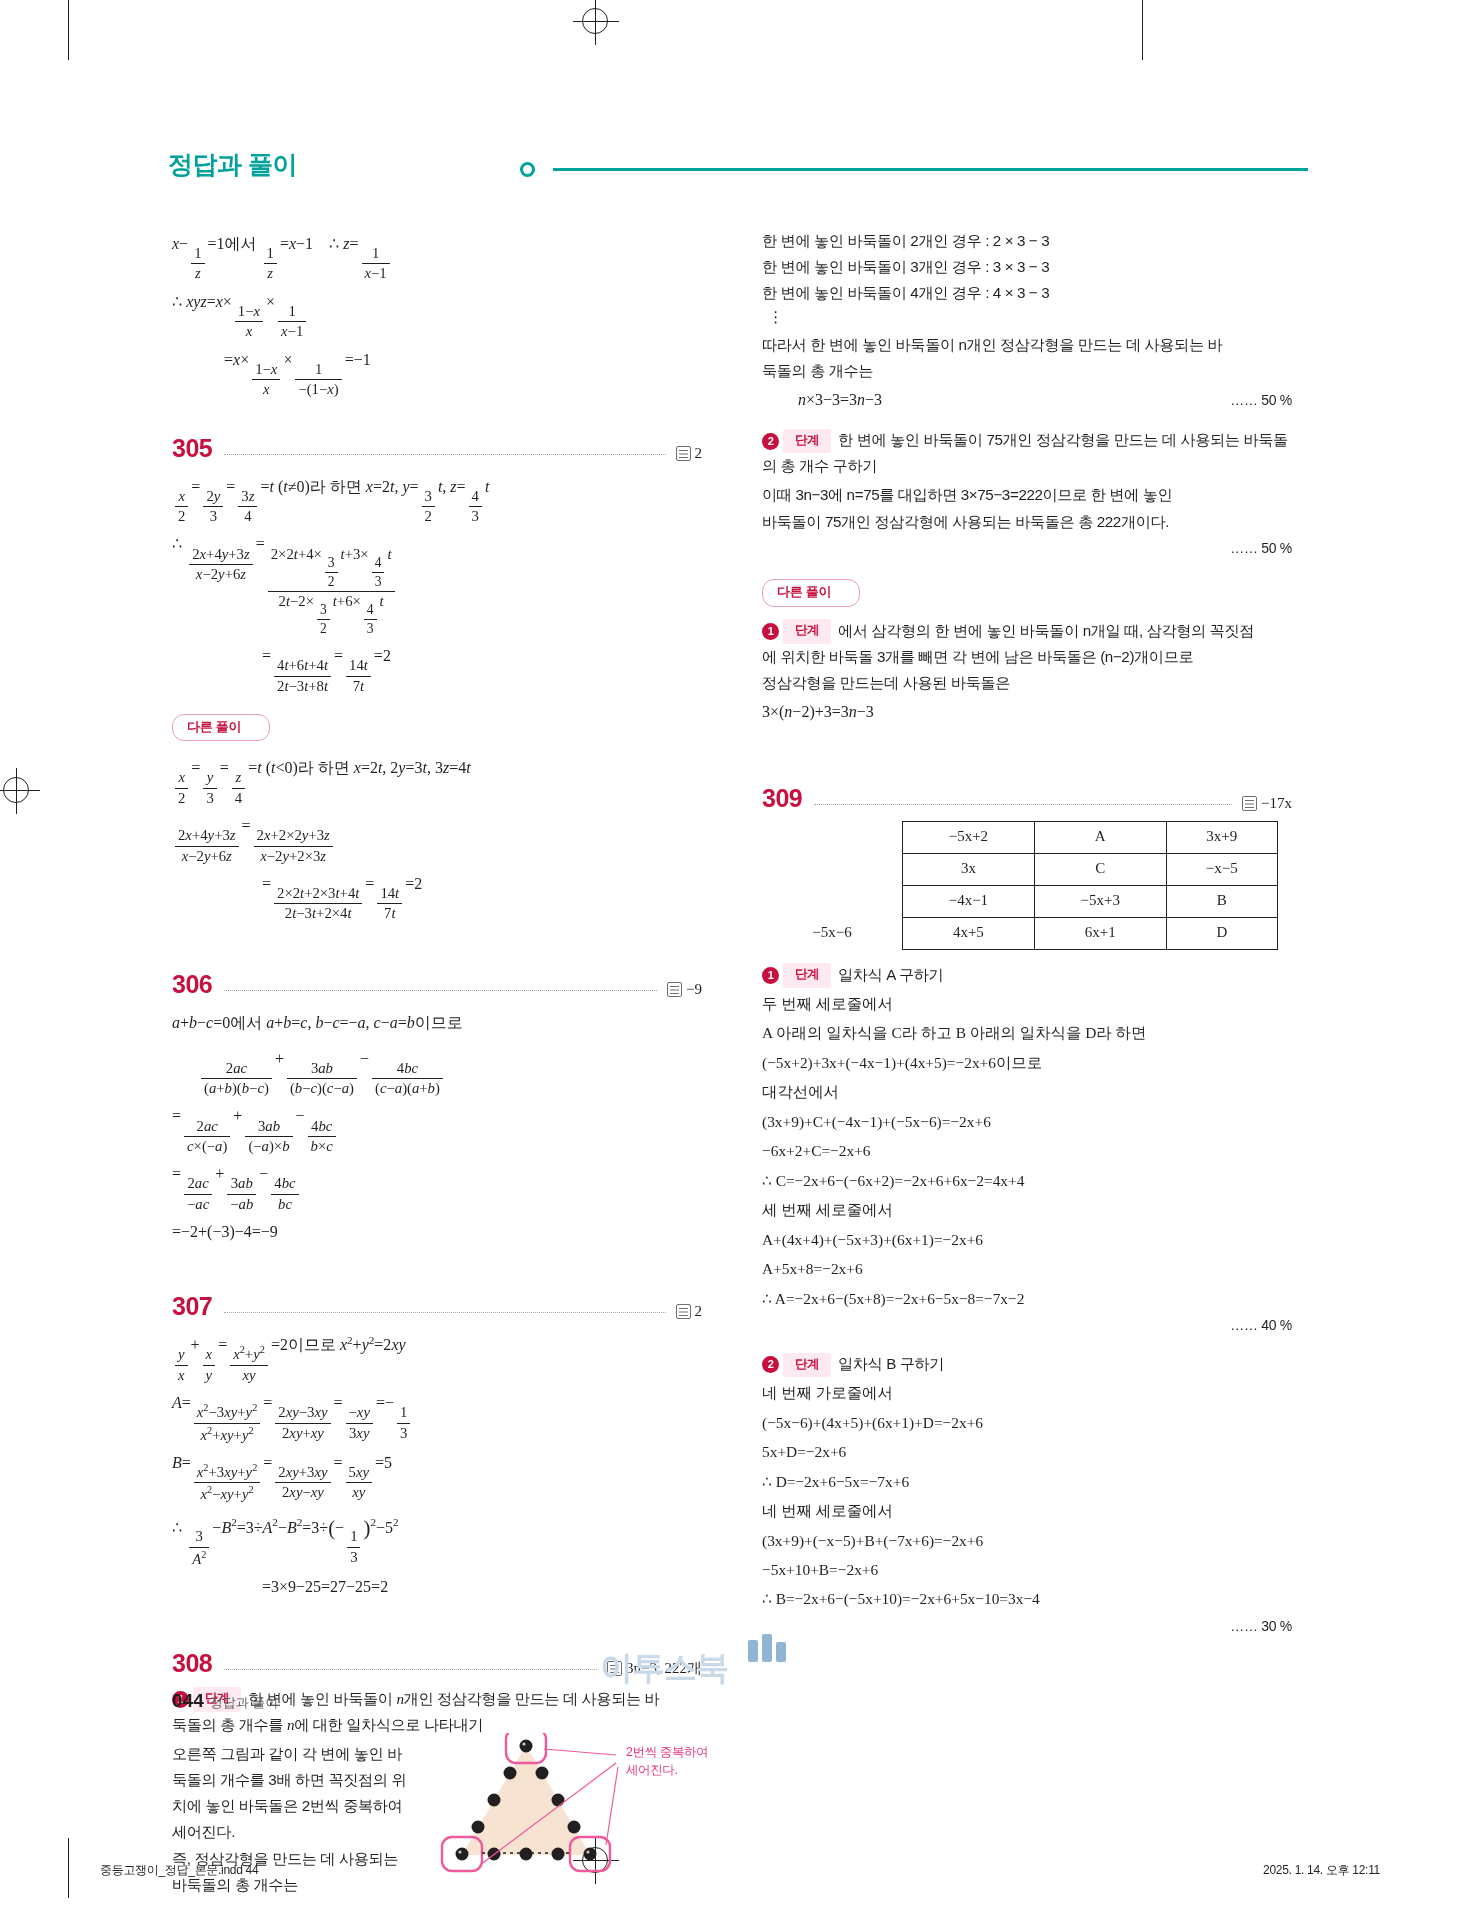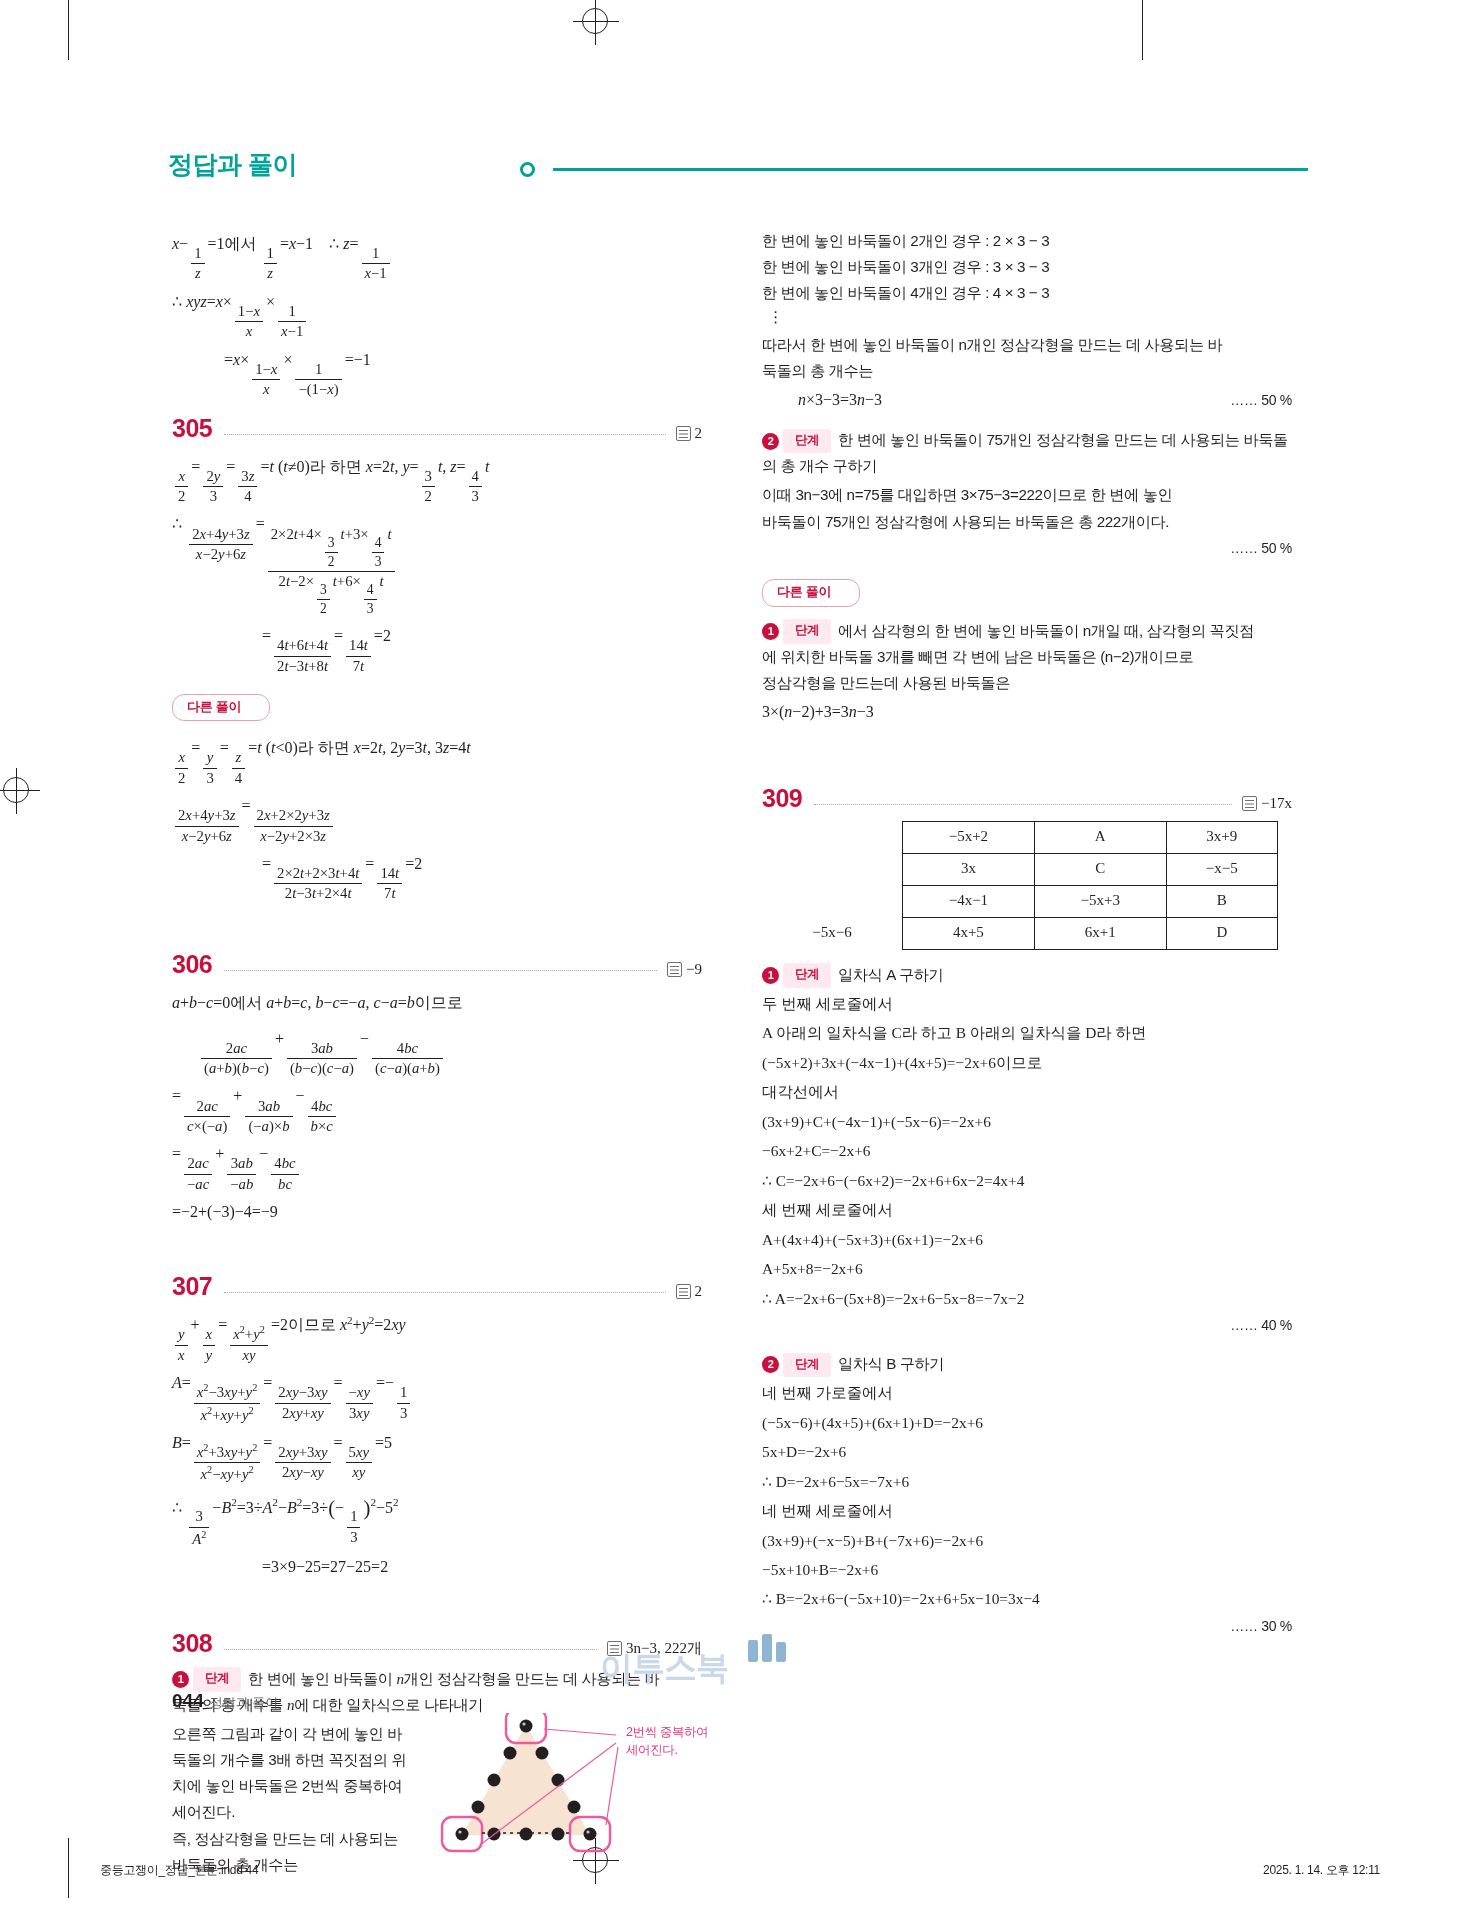--- a/index.html
+++ b/index.html
@@ -98,21 +98,21 @@
   .col-left { left: 172px; }
   .col-right { left: 762px; }
 
   .blk { position: relative; margin-bottom: 4px; }
 
   
   .prob {
     position: relative;
     display: flex;
     align-items: flex-end;
-    margin-top: 12px;
+    margin-top: 32px;
     margin-bottom: 10px;
     height: 30px;
   }
   .prob-num {
     font-family: "Liberation Sans", sans-serif;
     font-weight: bold;
     font-size: 25px;
     color: #c8103e;
     letter-spacing: -0.5px;
     line-height: 1;

